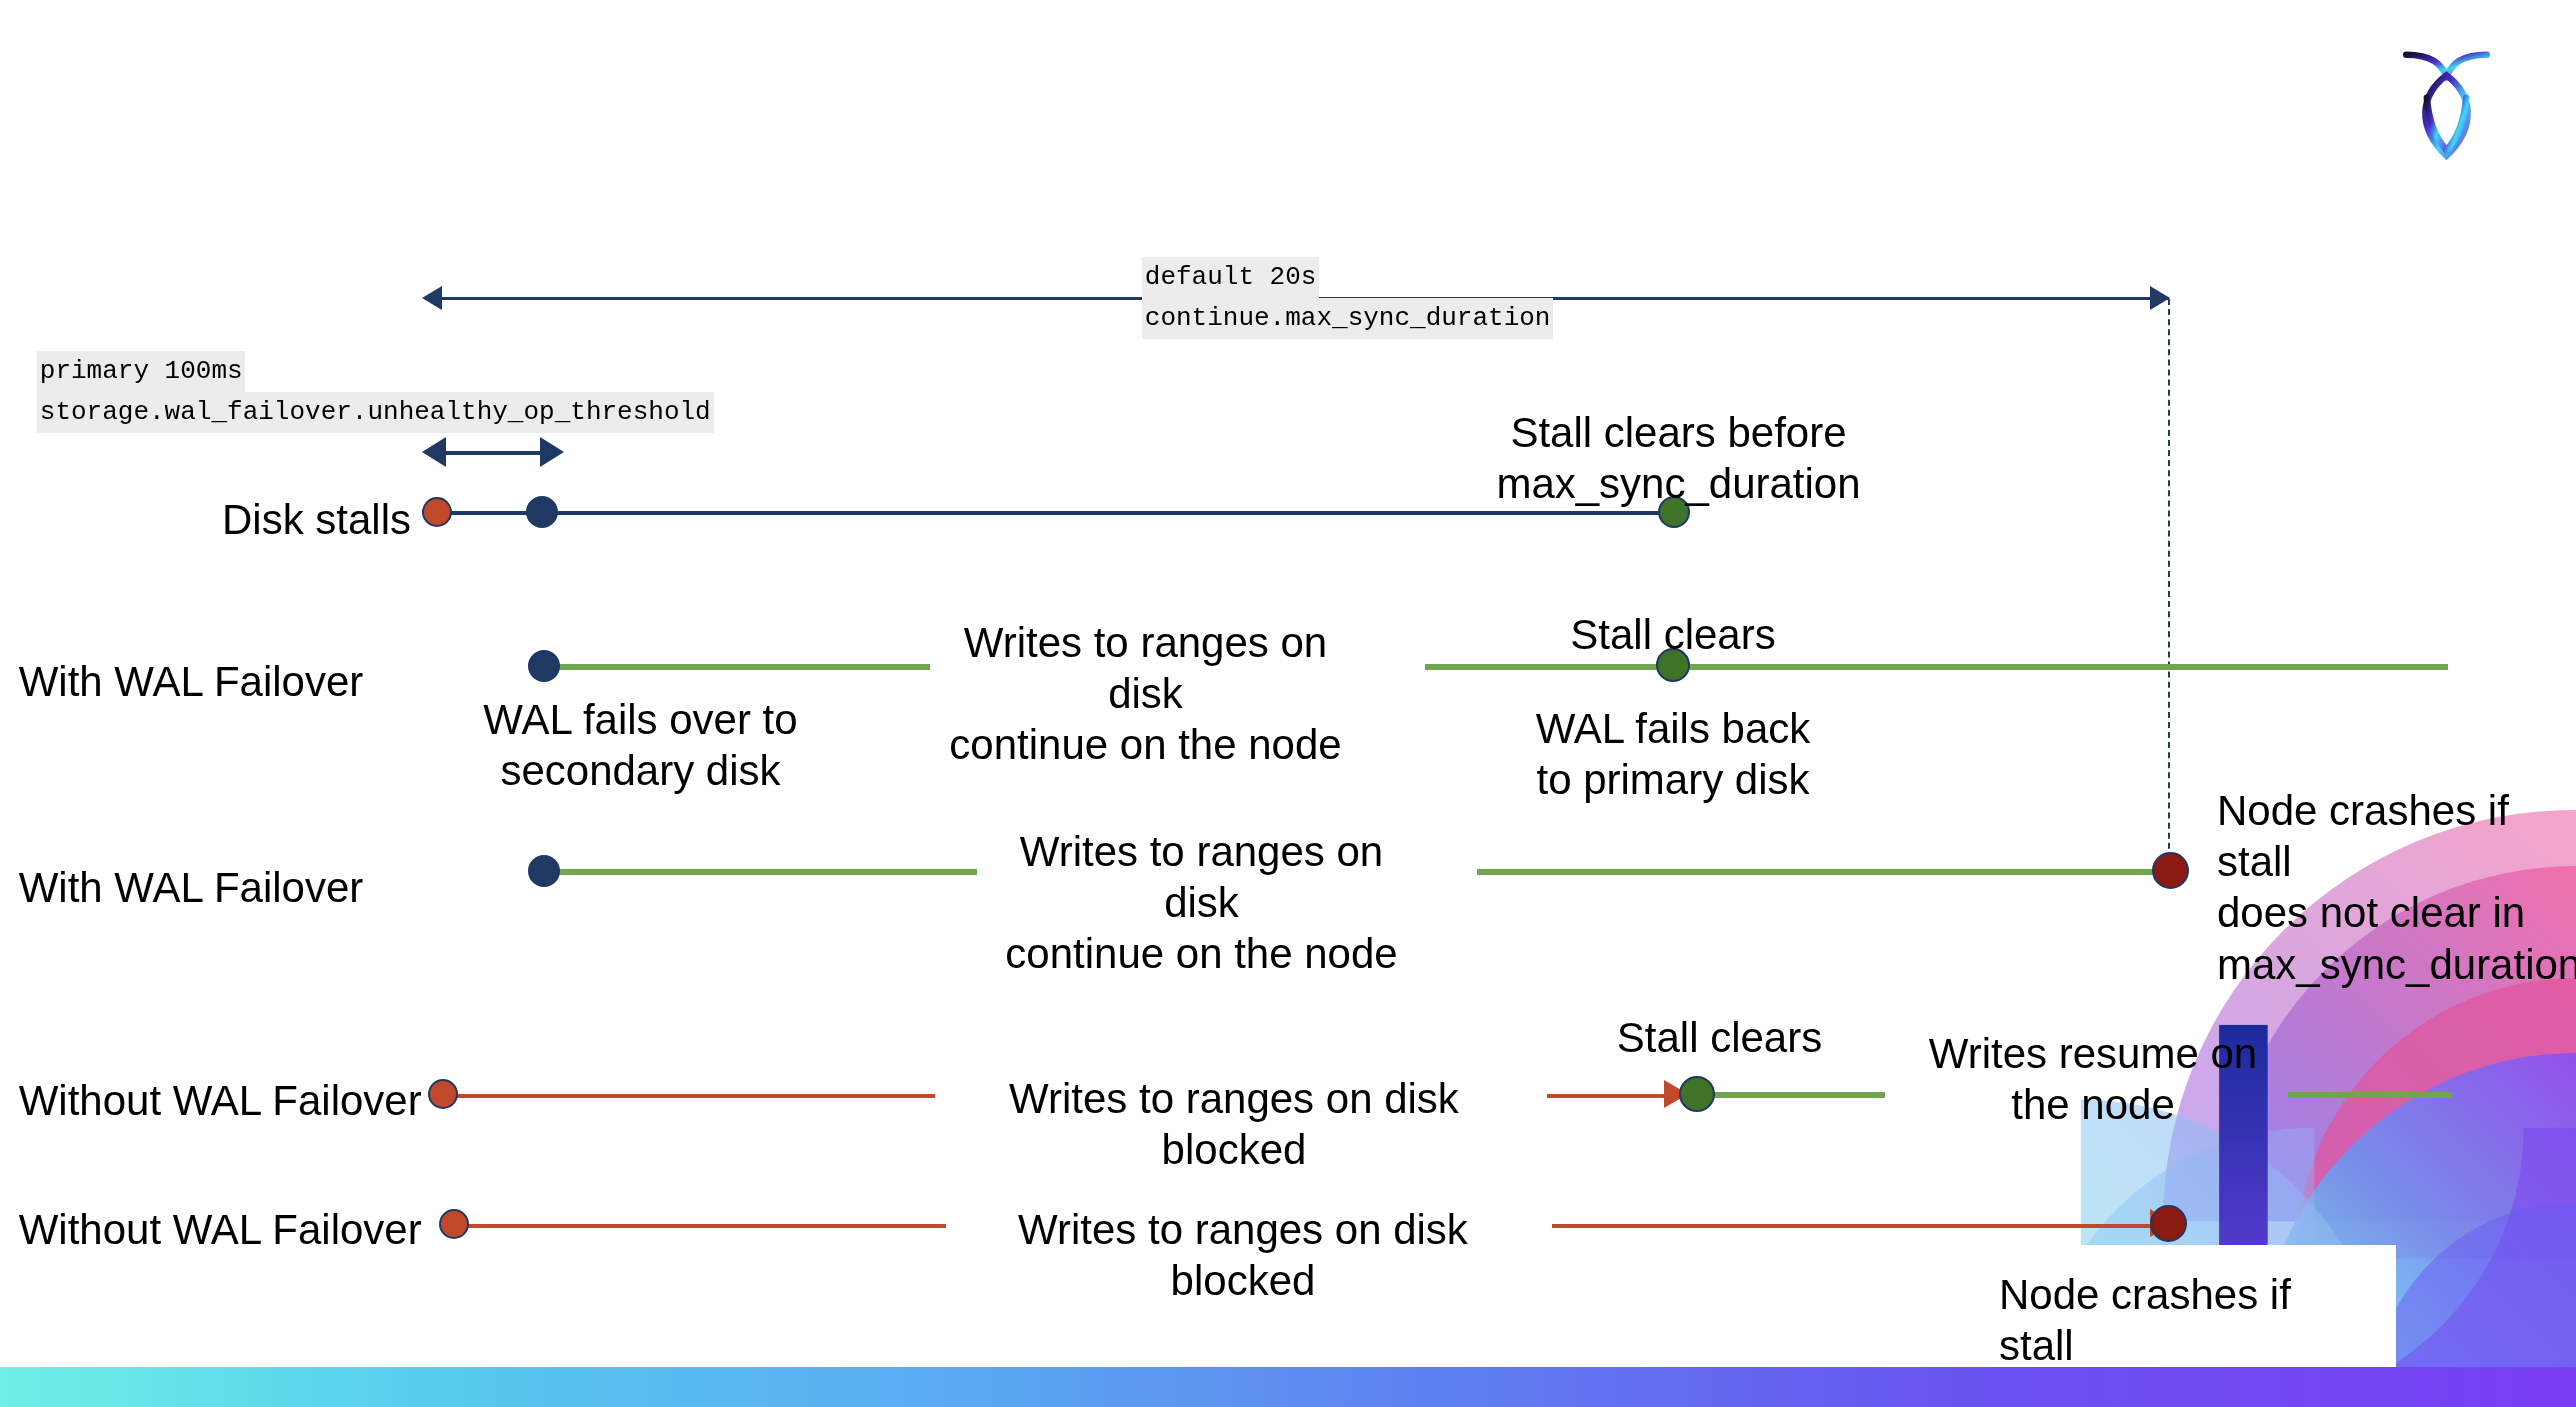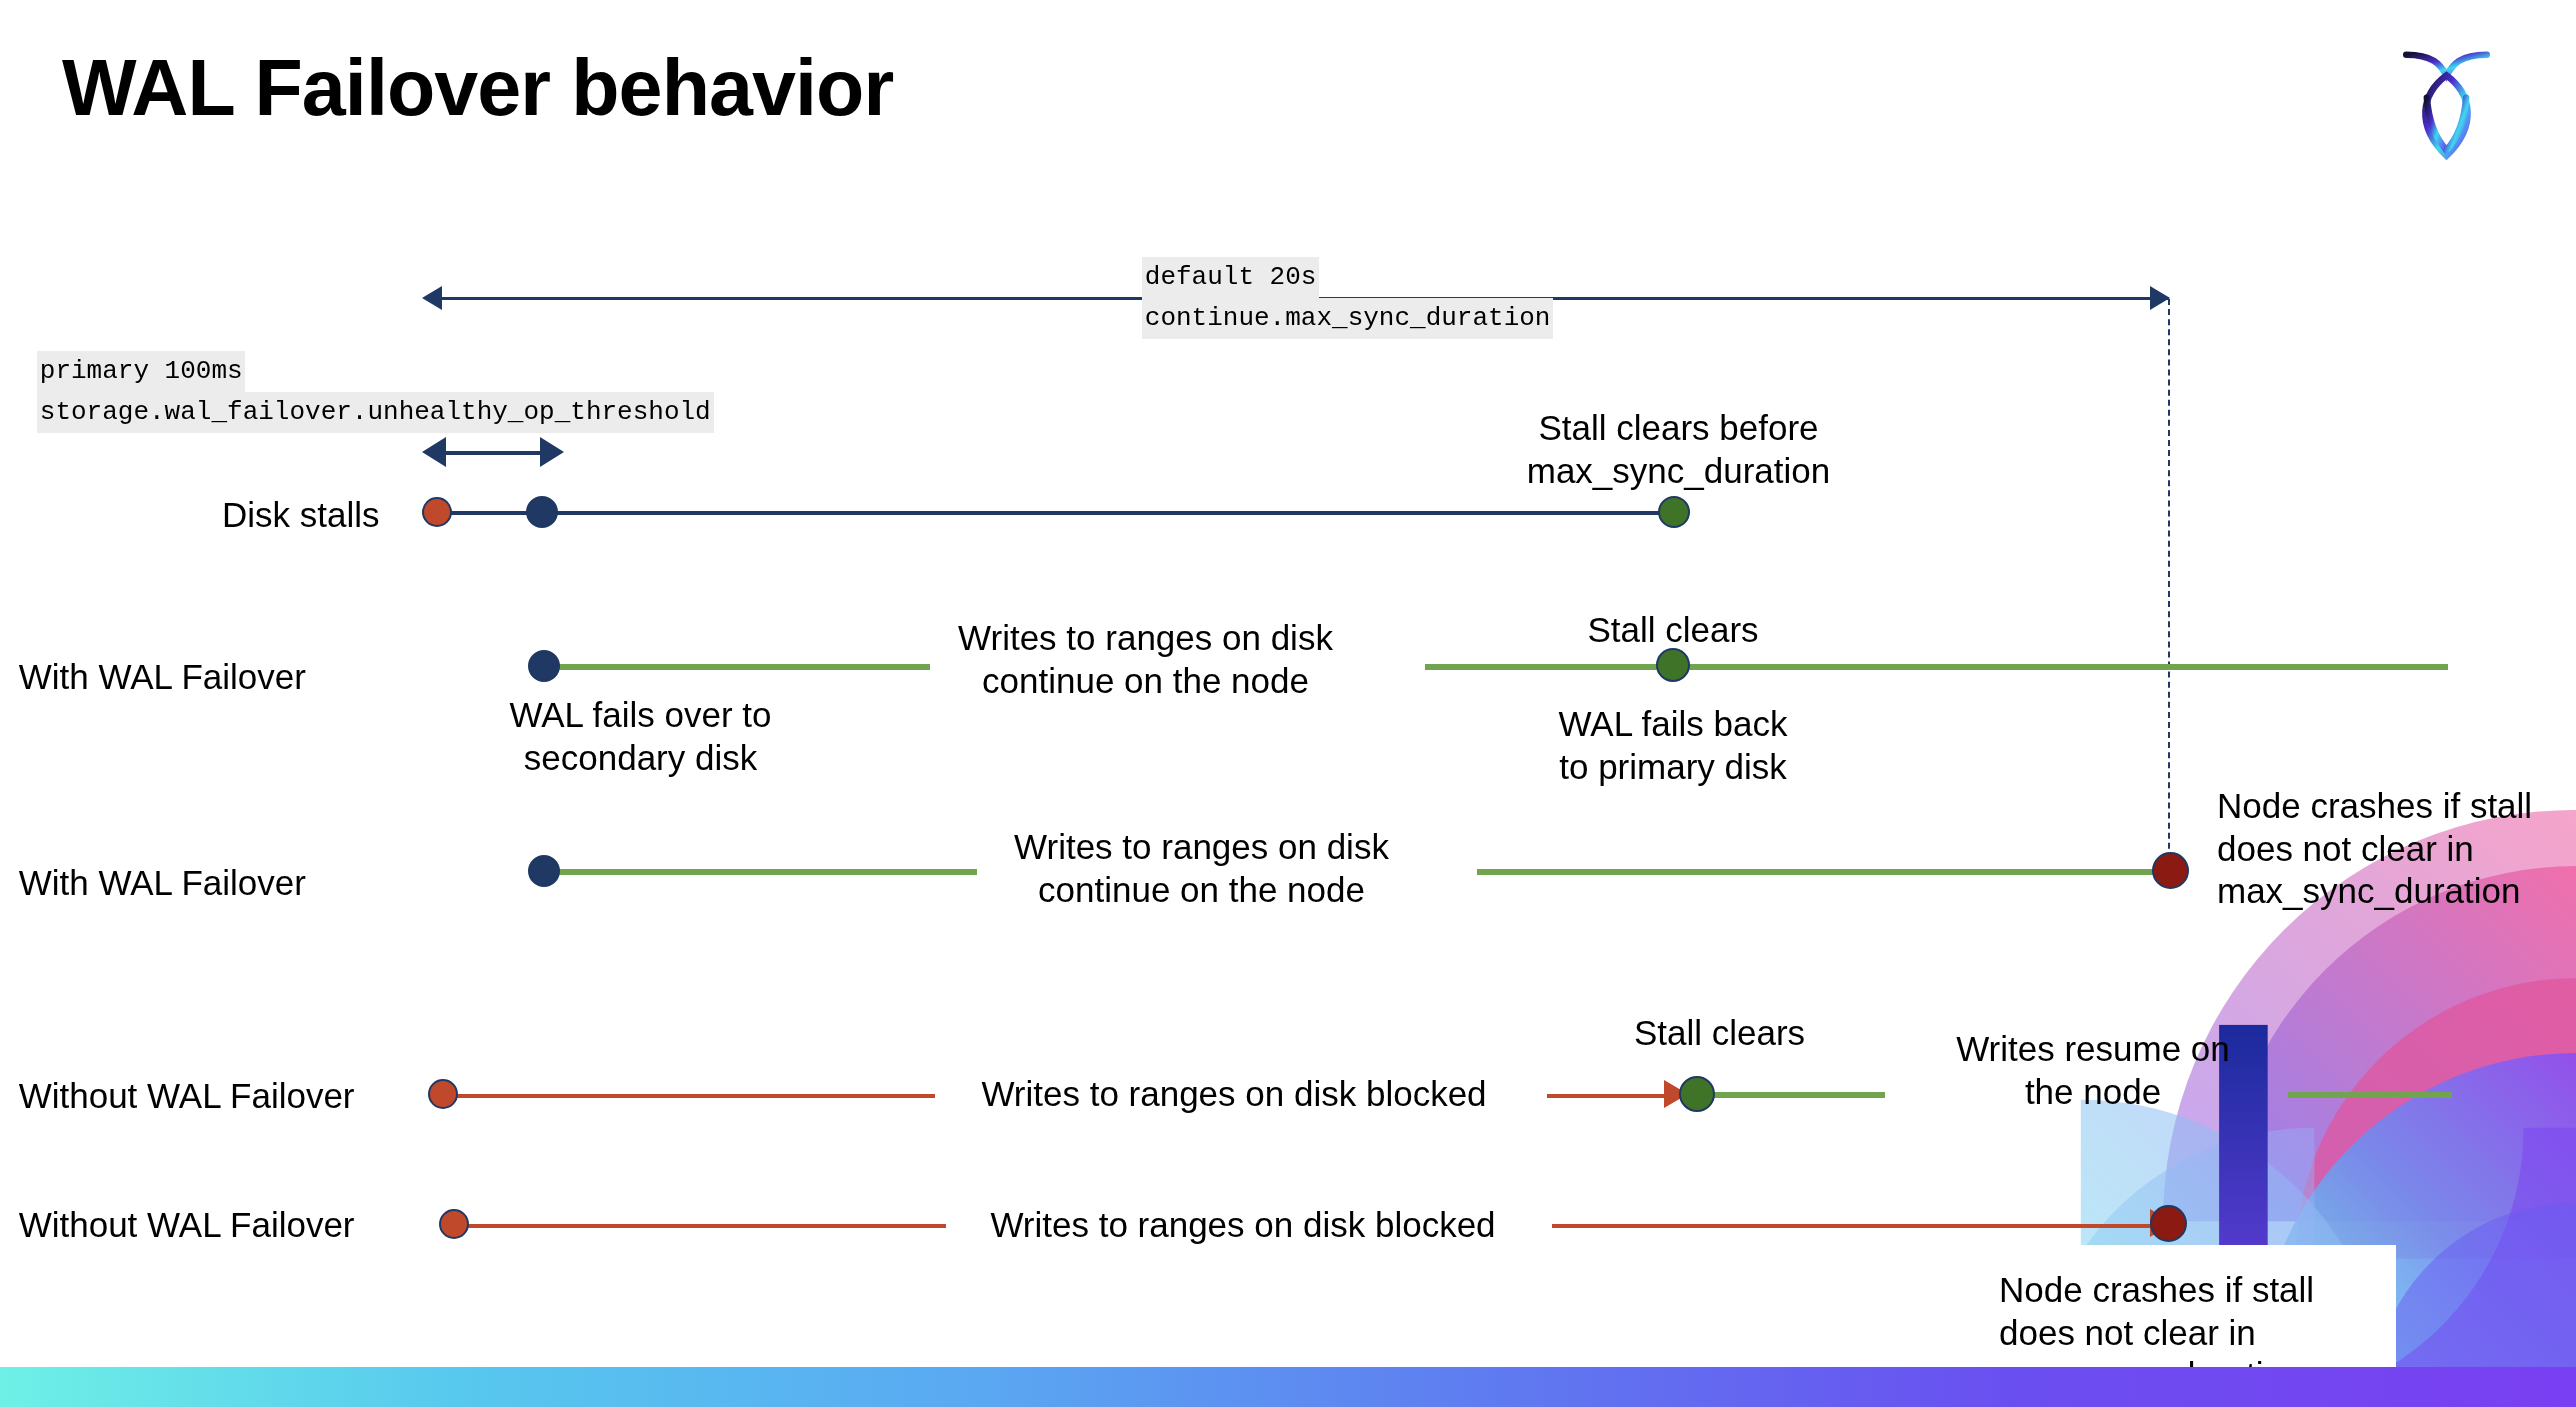--- a/index.html
+++ b/index.html
@@ -30,21 +30,21 @@
     font-size:26px; color:#000000; line-height:1.5;
     white-space:nowrap;
   }
   .mono span {
     background:#ececec; display:inline-block; padding:0.9px 2.8px;
   }
 
   
   .lbl {
     position:absolute; color:#000000;
-    font-size:35px; line-height:1.22;
+    font-size:42px; line-height:1.22;
     white-space:pre-line;
   }
   .lbl.c { text-align:center; }
   .lbl.l { text-align:left; }
 
   
   .ln { position:absolute; height:0; border-top-style:solid; }
   .navy  { border-top-color:#1f3864; }
   .green { border-top-color:#70a44e; }
   .red   { border-top-color:#c0492b; }
@@ -121,21 +121,20 @@
     <path d="M700 60 A380 380 0 0 0 320 440 L700 440 Z" fill="url(#g1)" opacity=".9"></path>
     <path d="M700 180 A300 300 0 0 0 400 480 L700 480 Z" fill="#e0559e" opacity=".75"></path>
     <path d="M700 260 A340 340 0 0 0 360 600 L700 600 Z" fill="url(#g3)" opacity=".9"></path>
     <path d="M620 640 A330 330 0 0 0 290 310 L290 640 Z" fill="url(#g4)" opacity=".7" transform="translate(-120,0)"></path>
     <path d="M120 640 A300 300 0 0 1 420 340 L420 640 Z" fill="url(#g4)" opacity=".6"></path>
     <rect x="318" y="230" width="52" height="410" fill="url(#g5)"></rect>
     <path d="M344 640 A300 300 0 0 0 644 340 L700 340 L700 640 Z" fill="#7b46f0" opacity=".55"></path>
     <path d="M480 640 A220 220 0 0 1 700 420 L700 640 Z" fill="#6a5af2" opacity=".5"></path>
   </svg>
 
-  <div class="title">WAL Failover behavior</div>
 
   <svg class="logo" viewBox="0 0 110 140">
     <defs>
       <linearGradient id="lg" x1="0" y1="0" x2="1" y2="1">
         <stop offset="0" stop-color="#111133"></stop>
           <stop offset=".35" stop-color="#4b2ecc"></stop>
         <stop offset=".6" stop-color="#3fd8ef"></stop>
           <stop offset="1" stop-color="#6d3ff0"></stop>
       </linearGradient>
     </defs>

